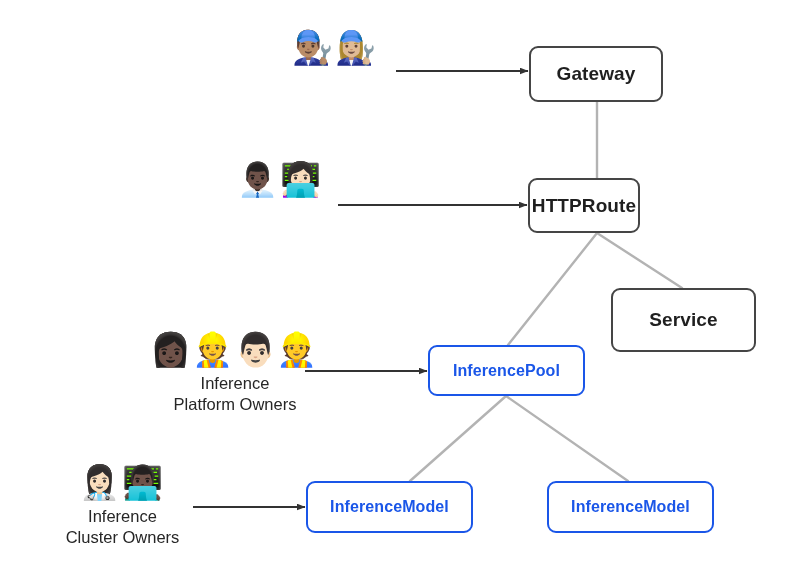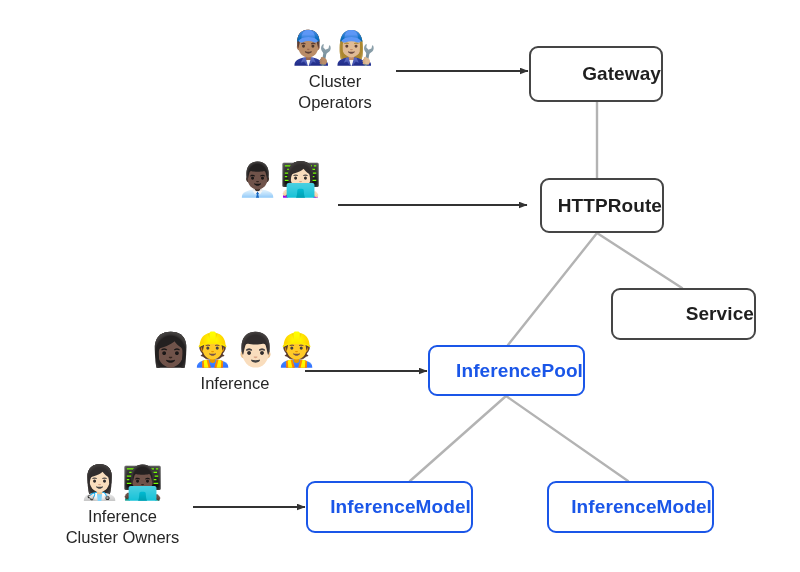--- a/index.html
+++ b/index.html
@@ -23,36 +23,36 @@
     height: 572px;
     pointer-events: none;
   }
 
   
   .node {
     position: absolute;
     box-sizing: border-box;
     display: flex;
     align-items: center;
-    justify-content: flex-end;
+    justify-content: center;
     background: #ffffff;
     border-radius: 9px;
     font-weight: bold;
     letter-spacing: 0.1px;
     z-index: 3;
   }
   .node.core {
     border: 2px solid #454545;
     color: #1f1f1f;
     font-size: 19px;
   }
   .node.infer {
     border: 2px solid #1a56e8;
     color: #1a56e8;
-    font-size: 19px;
+    font-size: 16px;
   }
 
   
   .actor {
     position: absolute;
     display: flex;
     flex-direction: column;
     align-items: center;
     z-index: 3;
   }
@@ -97,56 +97,53 @@
       <line x1="338" y1="205" x2="527" y2="205"></line>
       <line x1="305" y1="371" x2="427" y2="371"></line>
       <line x1="193" y1="507" x2="305" y2="507"></line>
     </g>
   </svg>
 
   <div class="node core" style="left:529px; top:46px; width:134px; height:56px;">
     <span>Gateway</span>
   </div>
 
-  <div class="node core" style="left:540px; top:178px; width:124px; height:55px;">
+  <div class="node core" style="left:528px; top:178px; width:112px; height:55px;">
     <span>HTTPRoute</span>
   </div>
 
-  <div class="node core" style="left:611px; top:288px; width:145px; height:52px;">
+  <div class="node core" style="left:611px; top:288px; width:145px; height:64px;">
     <span>Service</span>
   </div>
 
   <div class="node infer" style="left:428px; top:345px; width:157px; height:51px;">
     <span>InferencePool</span>
   </div>
 
   <div class="node infer" style="left:306px; top:481px; width:167px; height:52px;">
     <span>InferenceModel</span>
   </div>
 
   <div class="node infer" style="left:547px; top:481px; width:167px; height:52px;">
     <span>InferenceModel</span>
   </div>
 
   <div class="actor" style="left:265px; top:28px; width:140px;">
     <div class="actor-emojis">👨🏽‍🔧👩🏼‍🔧</div>
-    <div class="actor-label">
-      <div>Cluster</div>
-      <div>Operators</div>
-    </div>
   </div>
 
   <div class="actor" style="left:205px; top:160px; width:150px;">
     <div class="actor-emojis">👨🏿‍💼👩🏻‍💻</div>
   </div>
 
   <div class="actor" style="left:145px; top:330px; width:180px;">
     <div class="actor-emojis">👩🏿‍👷👨🏻‍👷</div>
     <div class="actor-label">
       <div>Inference</div>
+      <div>Platform Owners</div>
     </div>
   </div>
 
   <div class="actor" style="left:30px; top:463px; width:185px;">
     <div class="actor-emojis">👩🏻‍⚕️👨🏿‍💻</div>
     <div class="actor-label">
       <div>Inference</div>
       <div>Cluster Owners</div>
     </div>
   </div>

